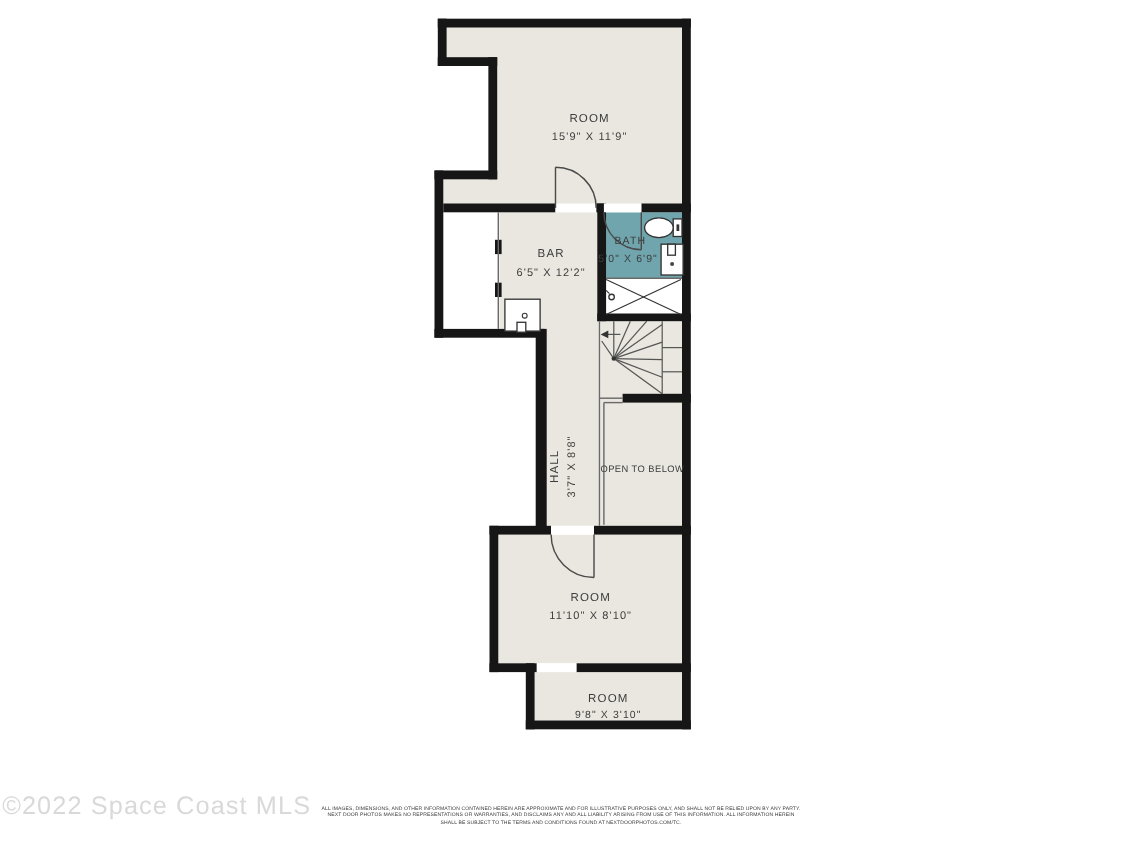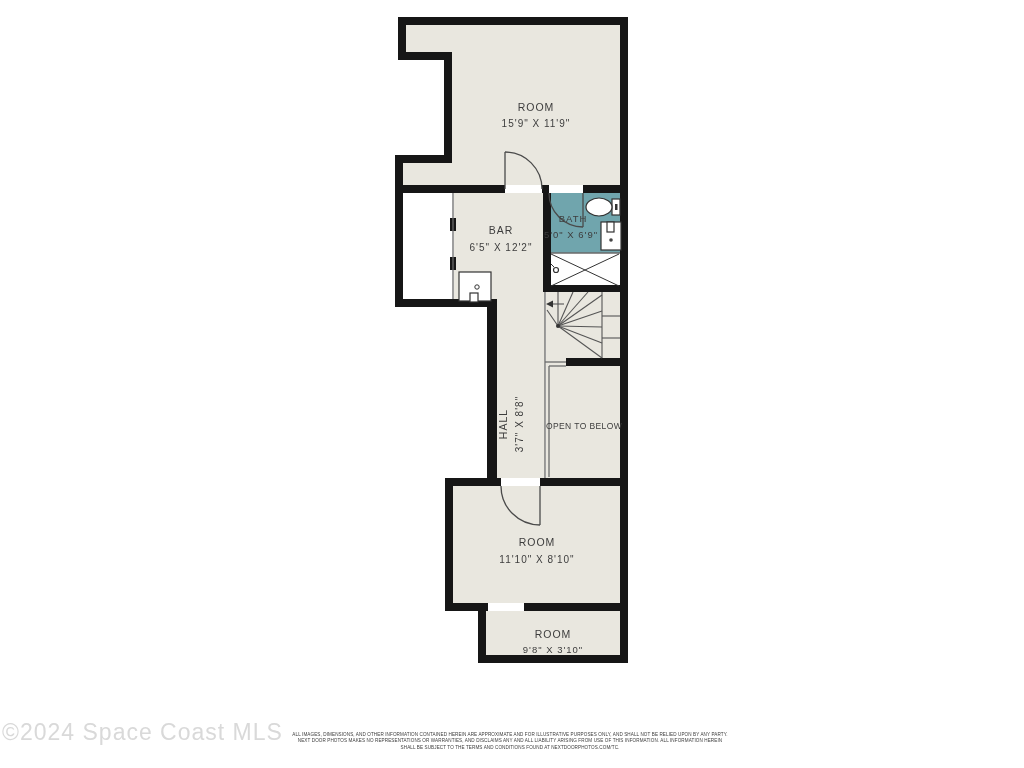--- a/index.html
+++ b/index.html
@@ -155,21 +155,21 @@
 
       <text class="lbl sz10" x="537" y="546">ROOM</text>
       <text class="lbl sz9" x="537" y="563">11'10" X 8'10"</text>
 
       <text class="lbl sz10" x="553" y="638">ROOM</text>
       <text class="lbl szb" x="553" y="653">9'8" X 3'10"</text>
     </g>
   </svg>
 
   
-  <div id="watermark">©2024 Space Coast MLS</div>
+  <div id="watermark">©2022 Space Coast MLS</div>
 
   <div id="disclaimer">
     <div>ALL IMAGES, DIMENSIONS, AND OTHER INFORMATION CONTAINED HEREIN ARE APPROXIMATE AND FOR ILLUSTRATIVE PURPOSES ONLY, AND SHALL NOT BE RELIED UPON BY ANY PARTY.</div>
     <div>NEXT DOOR PHOTOS MAKES NO REPRESENTATIONS OR WARRANTIES, AND DISCLAIMS ANY AND ALL LIABILITY ARISING FROM USE OF THIS INFORMATION. ALL INFORMATION HEREIN</div>
     <div>SHALL BE SUBJECT TO THE TERMS AND CONDITIONS FOUND AT NEXTDOORPHOTOS.COM/TC.</div>
   </div>
 
 </div>
 
 </body></html>

